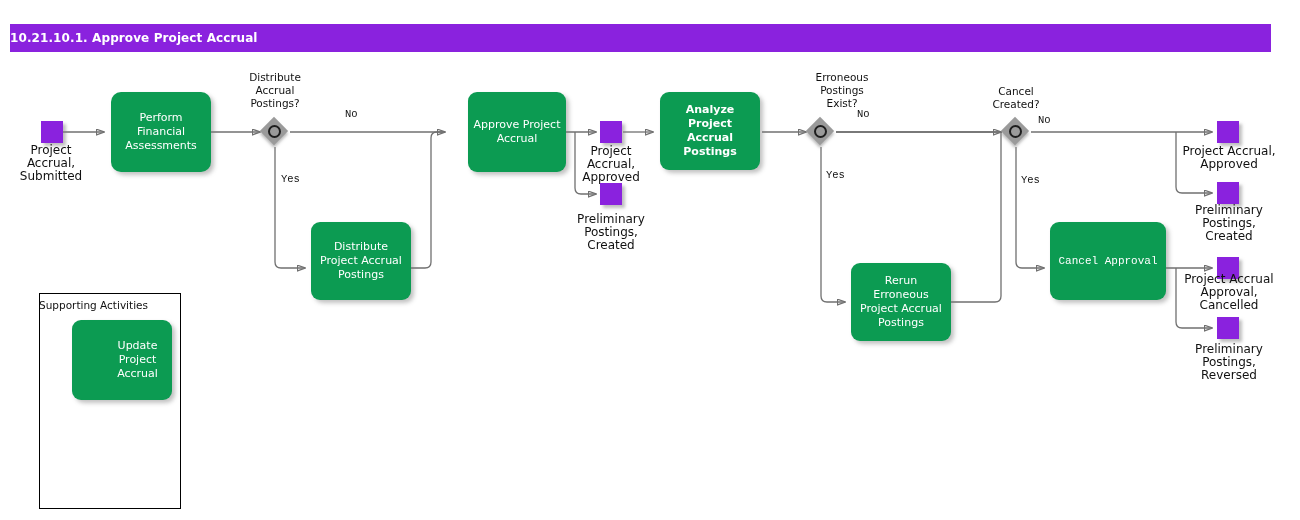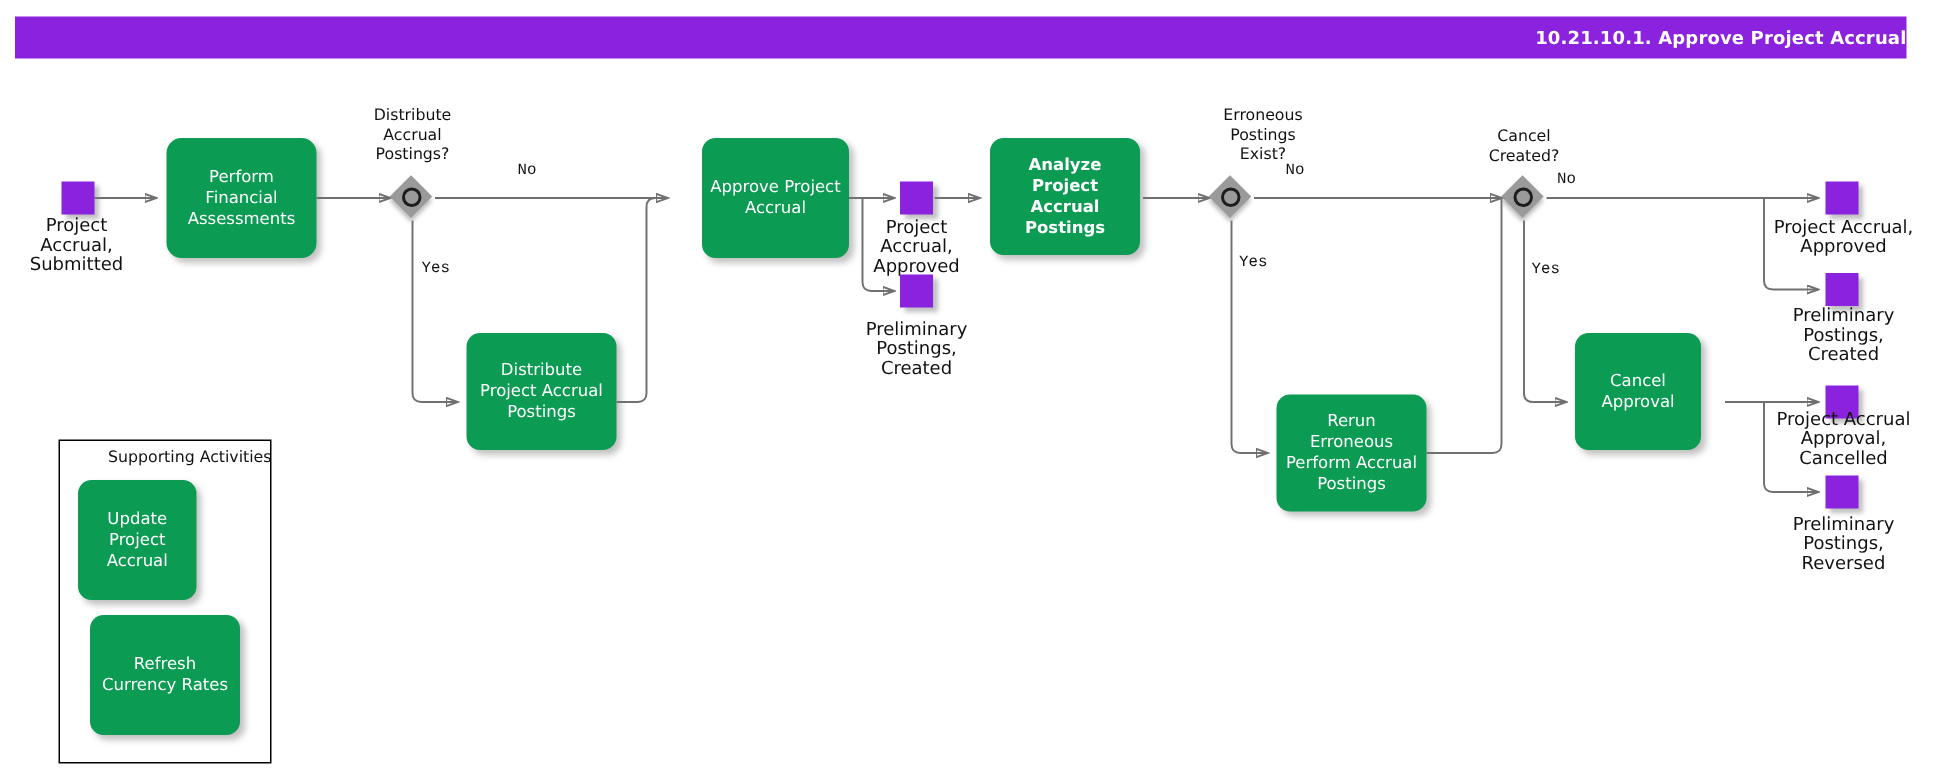--- a/index.html
+++ b/index.html
@@ -19,27 +19,27 @@
     position: absolute;
     inset: 0;
     width: 1300px;
     height: 520px;
   }
 
   
   .header-bar {
     position: absolute;
     left: 10px;
-    top: 11px;
+    top: 24px;
     width: 1261px;
     height: 28px;
     background: #8A22DE;
     display: flex;
     align-items: center;
-    justify-content: flex-end;
+    justify-content: flex-start;
   }
   .header-bar .title {
     color: #ffffff;
     font-size: 12px;
     font-weight: bold;
     font-family: "DejaVu Sans", "Liberation Sans", sans-serif;
     letter-spacing: 0.1px;
     white-space: nowrap;
   }
 
@@ -156,21 +156,21 @@
     height: 216px;
     border: 1.4px solid #000000;
     background: #ffffff;
     box-sizing: border-box;
   }
   .support-title {
     position: absolute;
     left: 39px;
     top: 299px;
     width: 142px;
-    text-align: right;
+    text-align: left;
     font-size: 10.5px;
     color: #111111;
     font-family: "DejaVu Sans", "Liberation Sans", sans-serif;
   }
 </style>
 </head>
 <body>
 
 <div id="canvas">
 
@@ -266,33 +266,33 @@
 Postings
 Exist?</div>
   <div class="gateway" style="left:807px; top:118px;">
     <div class="diamond"></div>
     <div class="ring"></div>
   </div>
   <div class="branch-label" style="left:857px; top:108px;">No</div>
   <div class="branch-label" style="left:826px; top:169px;">Yes</div>
 
   <div class="node task" style="left:851px; top:263px; width:100px; height:78px;">Rerun Erroneous
-Perform Accrual
+Project Accrual
 Postings</div>
 
   <div class="gw-label" style="left:972px; top:85px; width:88px;">Cancel
 Created?</div>
   <div class="gateway" style="left:1002px; top:118px;">
     <div class="diamond"></div>
     <div class="ring"></div>
   </div>
   <div class="branch-label" style="left:1038px; top:114px;">No</div>
   <div class="branch-label" style="left:1021px; top:174px;">Yes</div>
 
-  <div class="node task" style="left:1050px; top:222px; width:84px; height:78px;">Cancel Approval</div>
+  <div class="node task" style="left:1050px; top:222px; width:116px; height:78px;font-family:Liberation Mono, monospace;">Cancel Approval</div>
 
   <div class="node event" style="left:1217px; top:121px;"></div>
   <div class="caption" style="left:1178px; top:145px; width:102px;">Project Accrual,
 Approved</div>
 
   <div class="node event" style="left:1217px; top:182px;"></div>
   <div class="caption" style="left:1178px; top:204px; width:102px;">Preliminary
 Postings,
 Created</div>
 
@@ -301,18 +301,16 @@
 Approval,
 Cancelled</div>
 
   <div class="node event" style="left:1217px; top:317px;"></div>
   <div class="caption" style="left:1178px; top:343px; width:102px;">Preliminary
 Postings,
 Reversed</div>
 
   <div class="support-panel"></div>
   <div class="support-title">Supporting Activities</div>
-  <div class="node task" style="left:52px; top:320px; width:79px; height:80px;">Update Project
+  <div class="node task" style="left:72px; top:320px; width:100px; height:80px;padding-left:36px;">Update Project
 Accrual</div>
-  <div class="node task" style="left:60px; top:410px; width:100px; height:80px;">Refresh
-Currency Rates</div>
 
 </div>
 
 </body></html>

